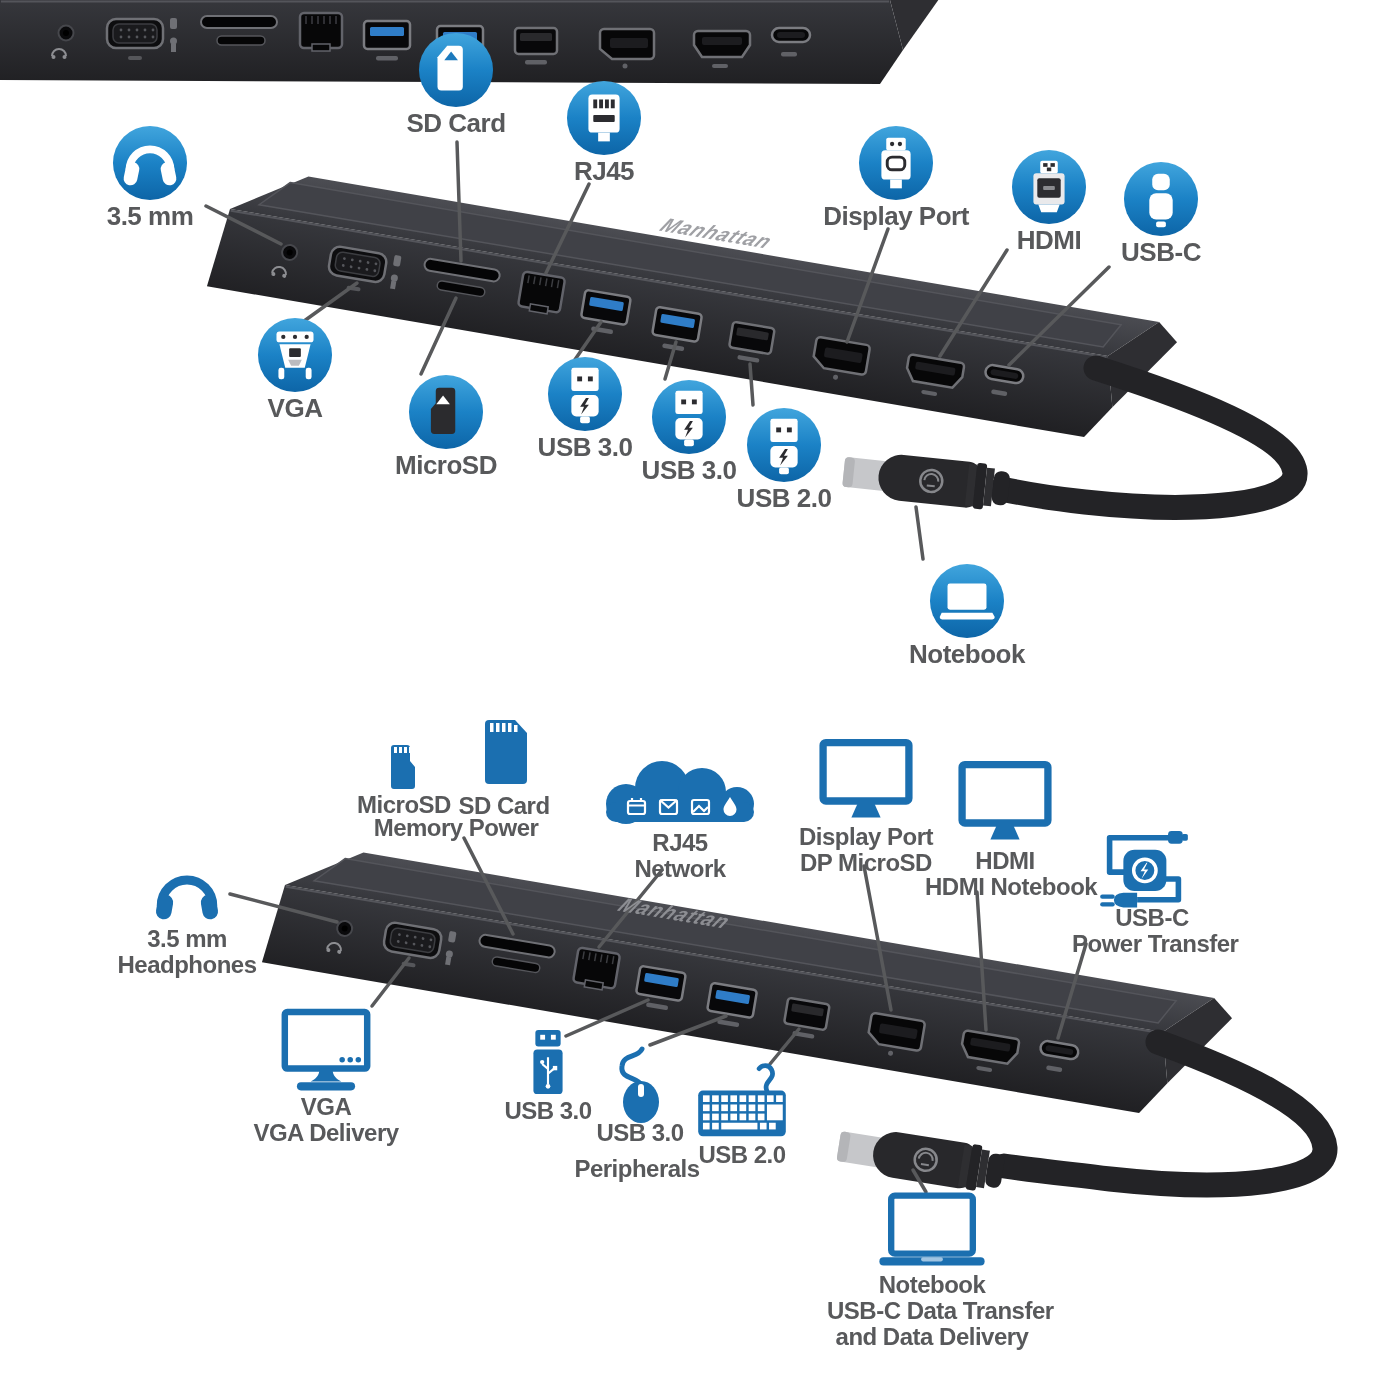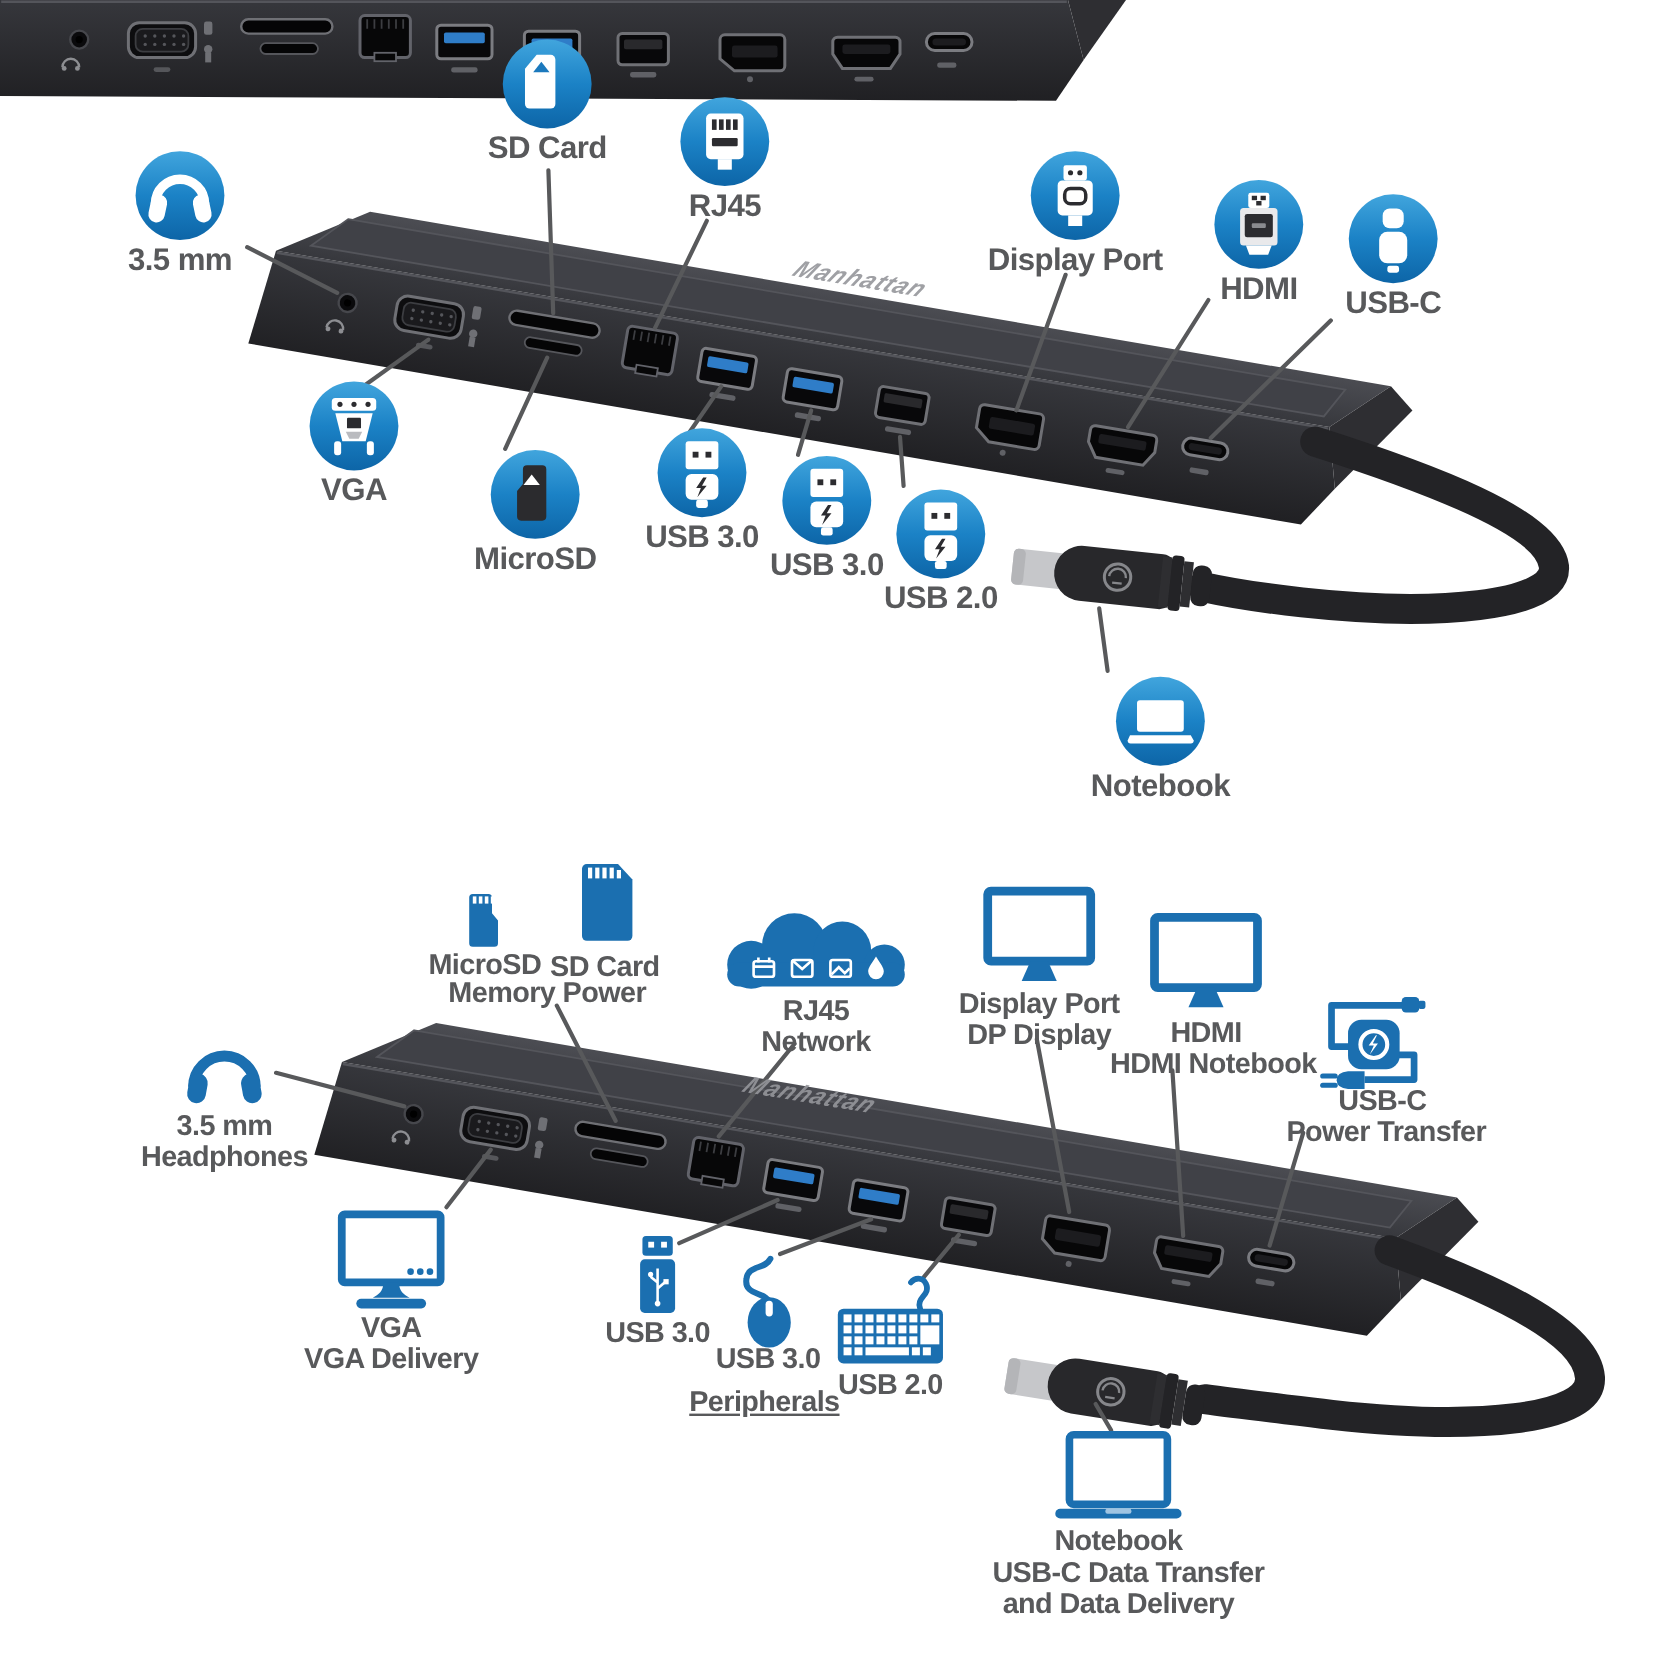--- a/index.html
+++ b/index.html
@@ -361,21 +361,21 @@
   </div>
 </div>
 
 <div class="co" style="left:814px;top:738px;width:104px;">
   <svg width="104" height="84" viewBox="0 0 104 92">
     <rect x="5" y="5" width="94" height="64" rx="3" fill="#fff" stroke="#1b6fb0" stroke-width="8"></rect>
     <path d="M44 69 h16 l8 18 h-32 z" fill="#1b6fb0"></path>
   </svg>
   <div class="lbl2" style="left:-28px;top:86px;width:160px;">
     <span style="display:block">Display Port</span>
-    <span style="display:block">DP Display</span>
+    <span style="display:block">DP MicroSD</span>
   </div>
 </div>
 
 <div class="co" style="left:953px;top:760px;width:104px;">
   <svg width="104" height="84" viewBox="0 0 104 92">
     <rect x="5" y="5" width="94" height="64" rx="3" fill="#fff" stroke="#1b6fb0" stroke-width="8"></rect>
     <path d="M44 69 h16 l8 18 h-32 z" fill="#1b6fb0"></path>
   </svg>
   <div class="lbl2" style="left:-28px;top:88px;width:160px;">
     <span style="display:block">HDMI</span>
@@ -486,21 +486,21 @@
       <rect x="7" y="63.8" width="7" height="7"></rect>
           <rect x="16.6" y="63.8" width="7" height="7"></rect>
           <rect x="26.2" y="63.8" width="38" height="7"></rect>
           <rect x="66.8" y="63.8" width="7" height="7"></rect>
           <rect x="76.4" y="63.8" width="7" height="7"></rect>
     </g>
   </svg>
   <div class="lbl2" style="left:-22px;top:80px;width:140px;">USB 2.0</div>
 </div>
 
-<div class="lbl2" style="left:552px;top:1156px;width:170px;text-decoration:underline;">Peripherals</div>
+<div class="lbl2" style="left:552px;top:1156px;width:170px;">Peripherals</div>
 
 <div class="co" style="left:872px;top:1192px;width:120px;">
   <svg width="120" height="78" viewBox="0 0 120 86">
     <rect x="15" y="4" width="90" height="64" rx="4" fill="#fff" stroke="#1b6fb0" stroke-width="7"></rect>
     <rect x="2" y="72" width="116" height="9" rx="4.5" fill="#1b6fb0"></rect>
     <rect x="48" y="72" width="24" height="4.5" rx="2" fill="#9fc4e2"></rect>
   </svg>
   <div class="lbl2" style="left:-45px;top:80px;width:210px;">
     <span style="display:block">Notebook</span>
     <span style="display:block">USB-C Data Transfer</span>

